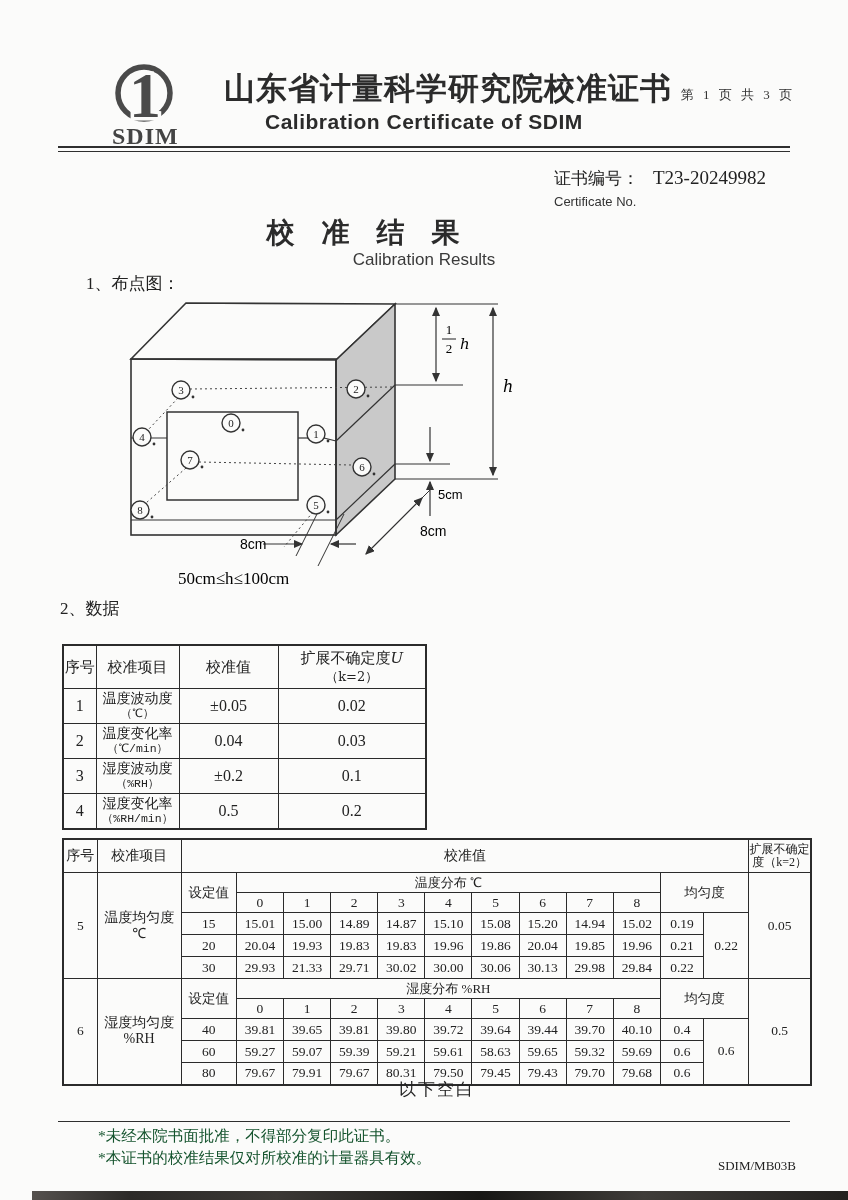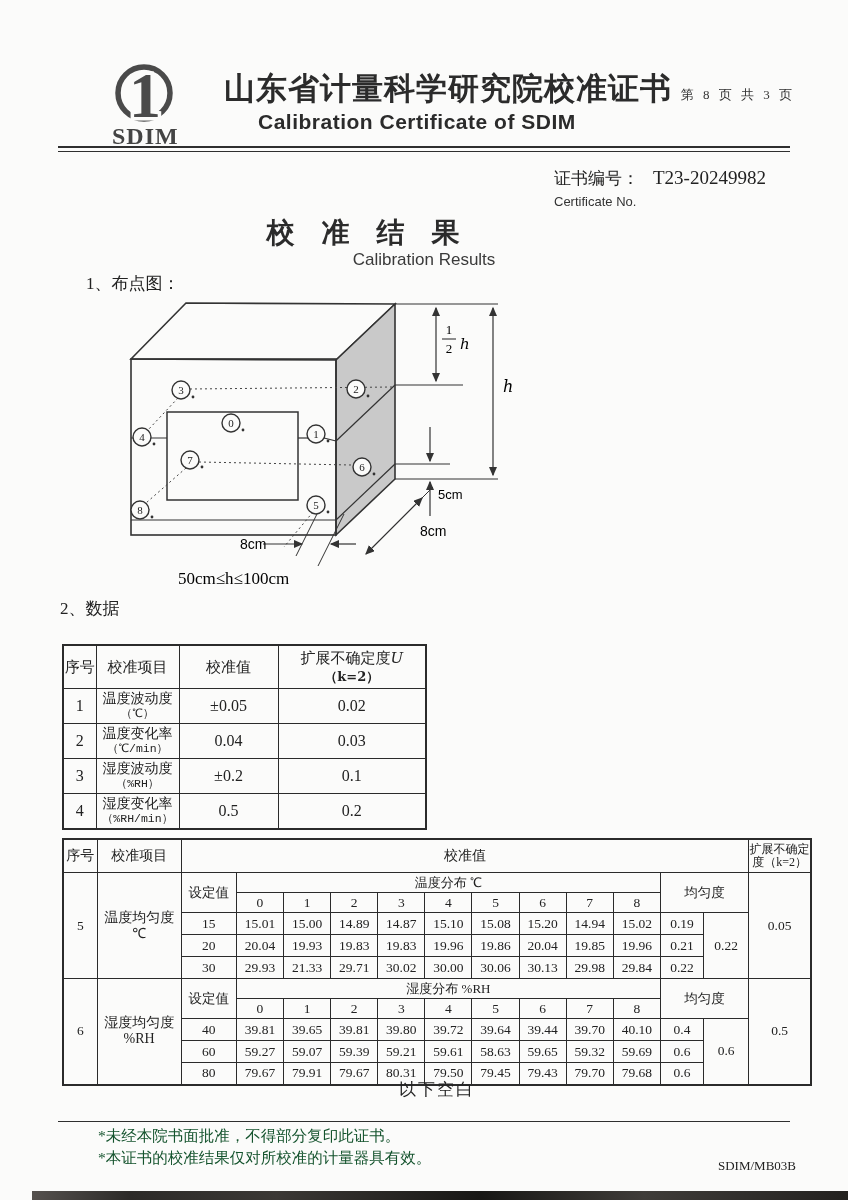--- a/index.html
+++ b/index.html
@@ -58,23 +58,23 @@
   <div class="abs" style="left:98px;top:55px;width:115px;height:100px;">
     <svg width="115" height="100" viewBox="0 0 115 100">
       <circle cx="46" cy="38" r="26" fill="none" stroke="#4a4a4a" stroke-width="5.5"></circle>
       <text x="47" y="62" font-size="64" font-weight="bold" fill="#4a4a4a" stroke="#fbfbfa" stroke-width="7" style="paint-order:stroke" text-anchor="middle">1</text>
     </svg>
     <div class="logo-sdim" style="position:absolute;left:14px;top:68px;">SDIM</div>
   </div>
 
   <div class="abs org-title" style="left:224px;top:68px;">
     <span>山东省计量科学研究院校准证书</span>
-    <span class="page-info">第 8 页 共 3 页</span>
+    <span class="page-info">第 1 页 共 3 页</span>
   </div>
-  <div class="abs org-subtitle" style="left:258px;top:110px;">Calibration Certificate of SDIM</div>
+  <div class="abs org-subtitle" style="left:265px;top:110px;">Calibration Certificate of SDIM</div>
 
   <div class="abs rule-double" style="left:58px;top:146px;width:732px;"></div>
 
   <div class="abs cert-row" style="left:554px;top:167px;">
     <span>证书编号：</span><span class="cert-no">T23-20249982</span>
   </div>
   <div class="abs cert-en" style="left:554px;top:194px;">Certificate No.</div>
 
   <div class="abs results-title" style="left:0;top:214px;width:736px;">校 准 结 果</div>
   <div class="abs results-en" style="left:0;top:250px;width:848px;">Calibration Results</div>
@@ -215,21 +215,21 @@
         <col style="width:99px">
         <col style="width:148px">
       </colgroup>
     <tbody>
       <tr>
         <td class="hd">序号</td>
         <td class="hd">校准项目</td>
         <td class="hd">校准值</td>
         <td class="hd">
           <div><span>扩展不确定度</span><span class="ital">U</span></div>
-          <div style="font-size:13px;font-weight:bold;"><span class="ital" style="font-style:normal;">（k=2）</span></div>
+          <div style="font-size:13px;"><span class="ital" style="font-style:normal;">（k=2）</span></div>
         </td>
       </tr>
       <tr class="row-h">
         <td>1</td>
         <td>
             <div class="item">温度波动度</div>
             <div class="unit">（℃）</div>
           </td>
         <td class="val">±0.05</td>
         <td class="val">0.02</td>

